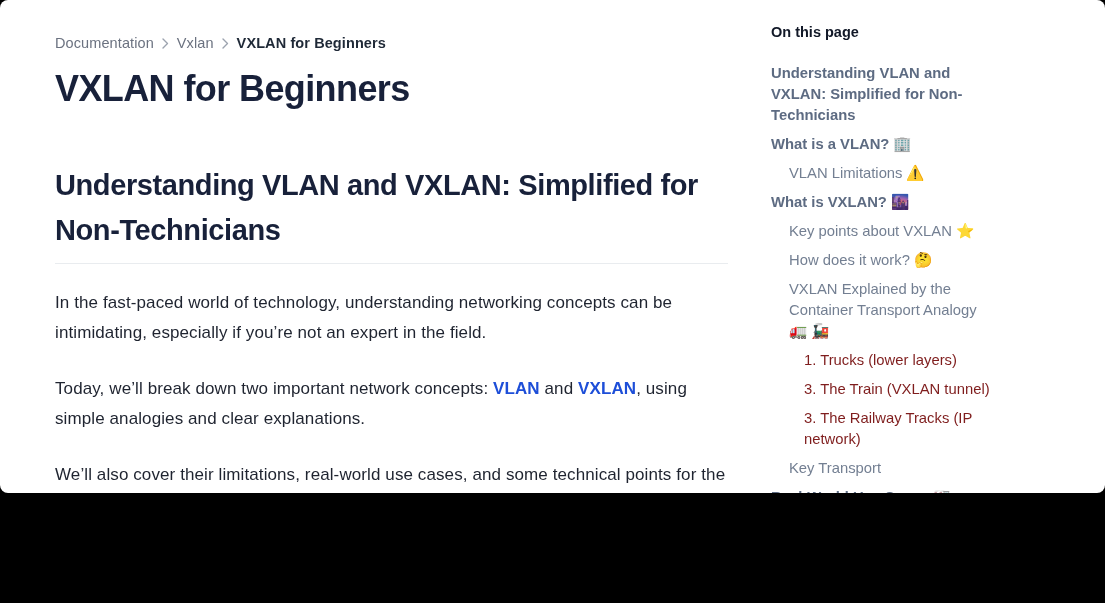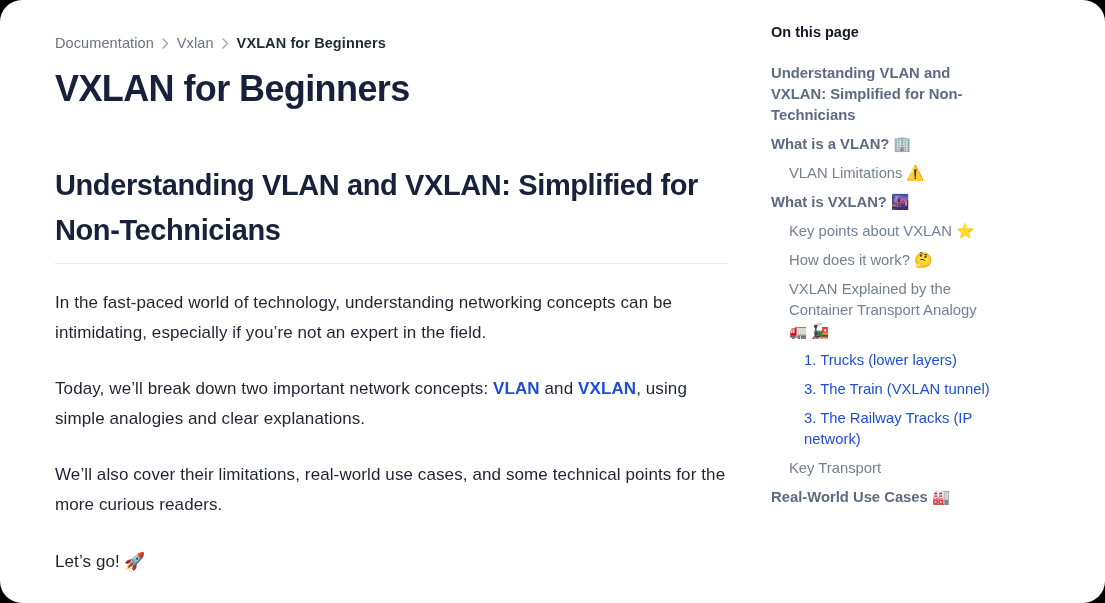--- a/index.html
+++ b/index.html
@@ -6,23 +6,23 @@
   * { box-sizing: border-box; }
   html, body {
     margin: 0; padding: 0;
     width: 1105px; height: 603px;
     background: #000000;
     font-family: "Liberation Sans", sans-serif;
     overflow: hidden;
   }
   #page {
     position: relative;
-    width: 1105px; height: 603px;
+    width: 1105px; height: 493px;
     background: #ffffff;
-    border-radius: 22px;
+    border-radius: 8px;
     overflow: hidden;
   }
   #layout {
     display: flex;
     align-items: flex-start;
     width: 100%;
     height: 100%;
   }
 
   
@@ -126,21 +126,21 @@
     color: #5d6b82;
     font-weight: 700;
     padding-left: 0;
   }
   .toc-item.lvl2 {
     color: #737f92;
     font-weight: 400;
     padding-left: 18px;
   }
   .toc-item.lvl3 {
-    color: #1d4ed8;
+    color: #7f1d1d;
     font-weight: 400;
     padding-left: 33px;
   }
 </style>
 </head>
 <body>
 
 <div id="page">
   <div id="layout">
 

